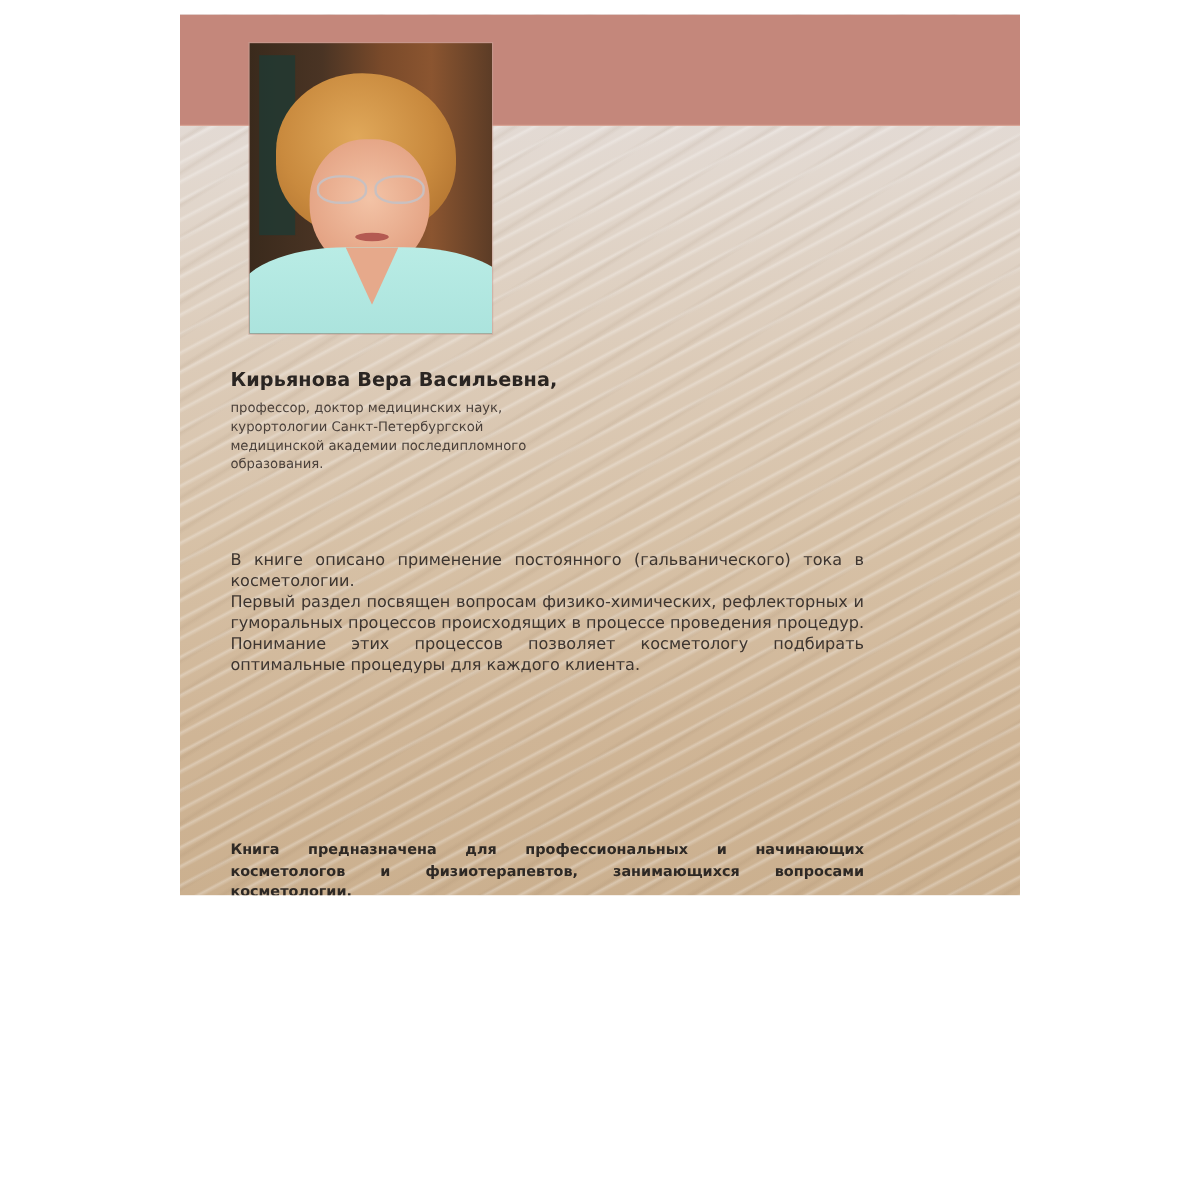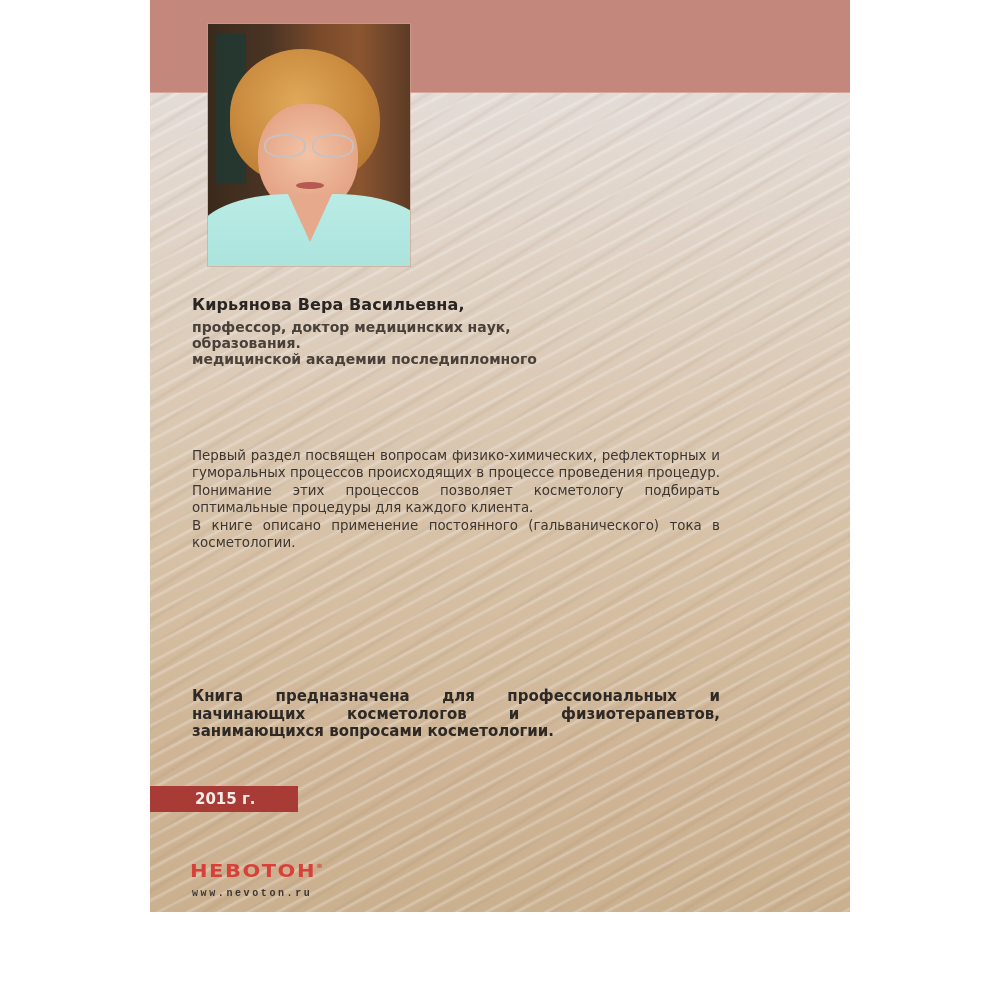--- a/index.html
+++ b/index.html
@@ -1,18 +1,18 @@
 <!DOCTYPE html>
 <html><head>
 <meta charset="utf-8">
 <style>
   html, body { margin: 0; padding: 0; background: #ffffff; }
   body { width: 1000px; height: 1000px; position: relative; overflow: hidden; font-family: "DejaVu Sans", sans-serif; }
   .cover {
-    position: absolute; left: 150px; top: 0; width: 700px; height: 912px; overflow: hidden;
+    position: absolute; left: 150px; top: 12px; width: 700px; height: 734px; overflow: hidden;
     background:
       repeating-linear-gradient(152deg, rgba(255,255,255,0.0) 0px, rgba(255,255,255,0.0) 9px, rgba(255,255,255,0.28) 11px, rgba(255,255,255,0.0) 14px),
       repeating-linear-gradient(148deg, rgba(120,90,60,0.0) 0px, rgba(120,90,60,0.0) 17px, rgba(120,90,60,0.08) 20px, rgba(120,90,60,0.0) 23px),
       linear-gradient(180deg, #e4dede 0%, #e2d8cf 18%, #dccbb8 40%, #d6c0a5 62%, #cfb596 82%, #cbb08f 100%);
   }
   .header-band { position: absolute; left: 0; top: 0; width: 700px; height: 92px; background: #c4877b; border-bottom: 1px solid #d9a596; }
   .photo {
     position: absolute; left: 58px; top: 24px; width: 202px; height: 242px; overflow: hidden;
     background: linear-gradient(90deg, #3a2a1c 0%, #4a3424 30%, #7a4a2a 55%, #8b5530 75%, #5c3c26 100%);
     box-shadow: 0 0 0 1px rgba(200,160,150,0.6);
@@ -20,26 +20,26 @@
   .photo .shelf { position: absolute; left: 8px; top: 10px; width: 30px; height: 150px; background: #1f3a33; opacity: .8; }
   .photo .hair { position: absolute; left: 22px; top: 25px; width: 150px; height: 135px; border-radius: 48% 52% 44% 44%; background: radial-gradient(circle at 45% 40%, #e0a85a 0%, #c98a3e 55%, #a86a2a 100%); }
   .photo .face { position: absolute; left: 50px; top: 80px; width: 100px; height: 110px; border-radius: 46% 46% 50% 50%; background: radial-gradient(circle at 50% 45%, #f3c3a6 0%, #e4a384 70%, #cf8b6c 100%); }
   .photo .glasses-l, .photo .glasses-r { position: absolute; top: 110px; width: 38px; height: 20px; border: 2px solid #c9c0c0; border-radius: 45%; }
   .photo .glasses-l { left: 56px; } .photo .glasses-r { left: 104px; }
   .photo .mouth { position: absolute; left: 88px; top: 158px; width: 28px; height: 7px; border-radius: 50%; background: #b45a52; }
   .photo .blouse { position: absolute; left: -10px; top: 170px; width: 230px; height: 100px; border-radius: 40% 40% 0 0; background: linear-gradient(180deg, #b9ece5 0%, #a6e0da 100%); }
   .photo .neck { position: absolute; left: 80px; top: 170px; width: 44px; height: 48px; background: #e6a98b; clip-path: polygon(0 0, 100% 0, 50% 100%); }
 
   .author-name { position: absolute; left: 42px; top: 295px; font-size: 16px; font-weight: bold; color: #2a2522; letter-spacing: 0.1px; }
-  .author-bio { position: absolute; left: 42px; top: 320px; width: 300px; font-size: 14px; line-height: 15.8px; color: #4a403a; font-weight: bold; }
+  .author-bio { position: absolute; left: 42px; top: 320px; width: 300px; font-size: 11px; line-height: 15.8px; color: #4a403a; }
   .author-bio div { white-space: nowrap; }
 
   .desc { position: absolute; left: 42px; top: 447px; width: 528px; font-size: 13.4px; line-height: 17.4px; color: #3d3530; }
   .desc p { margin: 0; text-align: justify; text-align-last: left; }
-  .audience { position: absolute; left: 42px; top: 688px; width: 528px; font-size: 15px; line-height: 17.6px; font-weight: bold; color: #2e2925; text-align: justify; }
+  .audience { position: absolute; left: 42px; top: 688px; width: 528px; font-size: 12px; line-height: 17.6px; font-weight: bold; color: #2e2925; text-align: justify; }
 
   .year-badge { position: absolute; left: 0; top: 786px; width: 148px; height: 26px; background: #a83b35; color: #f6ece8; font-weight: bold; font-size: 15px; line-height: 26px; text-align: left; padding-right: 0; box-sizing: border-box; }
   .year-badge span { position: absolute; left: 45px; top: 0; }
 
   .brand-logo { position: absolute; left: 40px; top: 861px; font-family: "DejaVu Sans", sans-serif; font-weight: bold; font-size: 21px; letter-spacing: 1.5px; color: #d8403a; transform: scaleY(0.82); transform-origin: left top; }
   .brand-logo sup { font-size: 7px; color: #d8403a; letter-spacing: 0; vertical-align: top; position: relative; top: 2px; }
   .brand-url { position: absolute; left: 42px; top: 888px; font-family: Liberation Mono, monospace; font-weight: bold; font-size: 10px; letter-spacing: 2.6px; color: #3b3632; }
 
   .rule { position: absolute; left: 42px; width: 658px; height: 3px; background: #b53b33; }
   .rule.r1 { top: 935px; } .rule.r2 { top: 947px; }
@@ -57,27 +57,28 @@
     <div class="glasses-l"></div>
     <div class="glasses-r"></div>
     <div class="mouth"></div>
     <div class="blouse"></div>
     <div class="neck"></div>
   </div>
 
   <div class="author-name">Кирьянова Вера Васильевна,</div>
   <div class="author-bio">
     <div>профессор, доктор медицинских наук,</div>
+    <div>курортологии Санкт-Петербургской</div>
+    <div>медицинской академии последипломного</div>
     <div>образования.</div>
-    <div>медицинской академии последипломного</div>
   </div>
 
   <div class="desc">
+    <p>В книге описано применение постоянного (гальванического) тока в косметологии.</p>
     <p>Первый раздел посвящен вопросам физико-химических, рефлекторных и гуморальных процессов происходящих в процессе проведения процедур. Понимание этих процессов позволяет косметологу подбирать оптимальные процедуры для каждого клиента.</p>
-    <p>В книге описано применение постоянного (гальванического) тока в косметологии.</p>
   </div>
 
   <div class="audience">Книга предназначена для профессиональных и начинающих косметологов и физиотерапевтов, занимающихся вопросами косметологии.</div>
 
   <div class="year-badge">
     <span>2015 г.</span>
   </div>
 
   <div class="brand-logo"><span>НЕВОТОН</span><sup>®</sup></div>
   <div class="brand-url">www.nevoton.ru</div>

